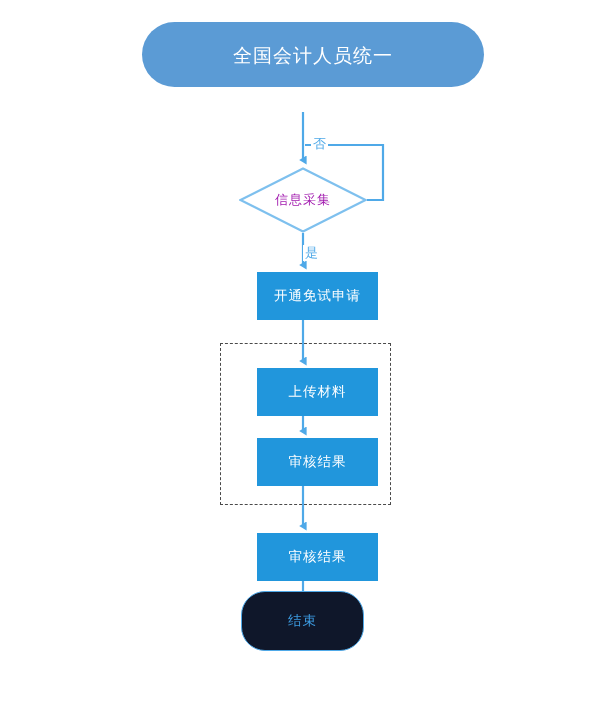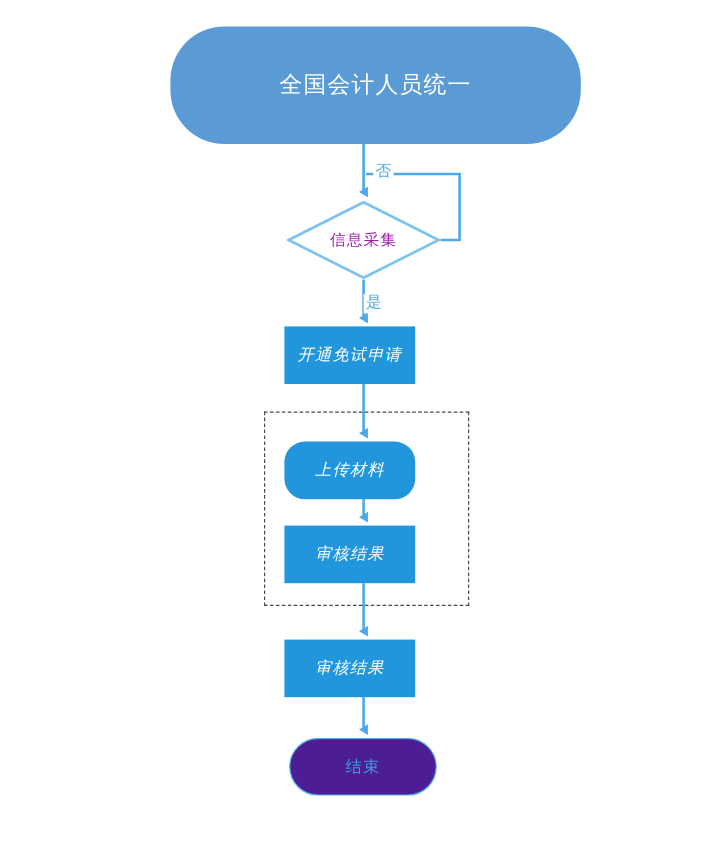--- a/index.html
+++ b/index.html
@@ -31,21 +31,21 @@
     text-align: center;
     box-sizing: border-box;
     z-index: 3;
   }
 
   
   #node-header {
     left: 142px;
     top: 22px;
     width: 342px;
-    height: 98px;
+    height: 65px;
     background: #5B9BD5;
     border-radius: 45px;
     color: #ffffff;
     font-size: 19px;
     line-height: 30px;
     letter-spacing: 1px;
     font-weight: 400;
   }
   #node-header .title-line {
     display: block;
@@ -68,54 +68,53 @@
   #node-decision .diamond-label {
     position: relative;
     z-index: 2;
     color: #a21caf;
     font-size: 13px;
     letter-spacing: 1px;
   }
 
   
   .process-box {
-    width: 109px;
+    width: 121px;
     height: 48px;
-    left: 237px;
+    left: 257px;
     background: #2196DC;
     color: #ffffff;
     font-size: 13.5px;
     letter-spacing: 1px;
-    font-style: italic;
   }
   #node-apply  { top: 272px; }
-  #node-upload { top: 368px; border-radius: 17px; }
+  #node-upload { top: 368px; }
   #node-review { top: 438px; }
   #node-result { top: 533px; }
 
   
   #group-dashed {
     position: absolute;
     left: 220px;
     top: 343px;
     width: 171px;
     height: 162px;
     border: 1.6px dashed #4a4a4a;
     box-sizing: border-box;
     z-index: 1;
     background: transparent;
   }
 
   
   #node-end {
     left: 241px;
-    top: 615px;
+    top: 591px;
     width: 123px;
-    height: 48px;
-    background: #4c1d95;
+    height: 60px;
+    background: #0f172a;
     border: 1.6px solid #4FA9E8;
     border-radius: 24px;
     color: #3C9BE0;
     font-size: 13.5px;
     letter-spacing: 1px;
   }
 
   
   .edge-label {
     position: absolute;

